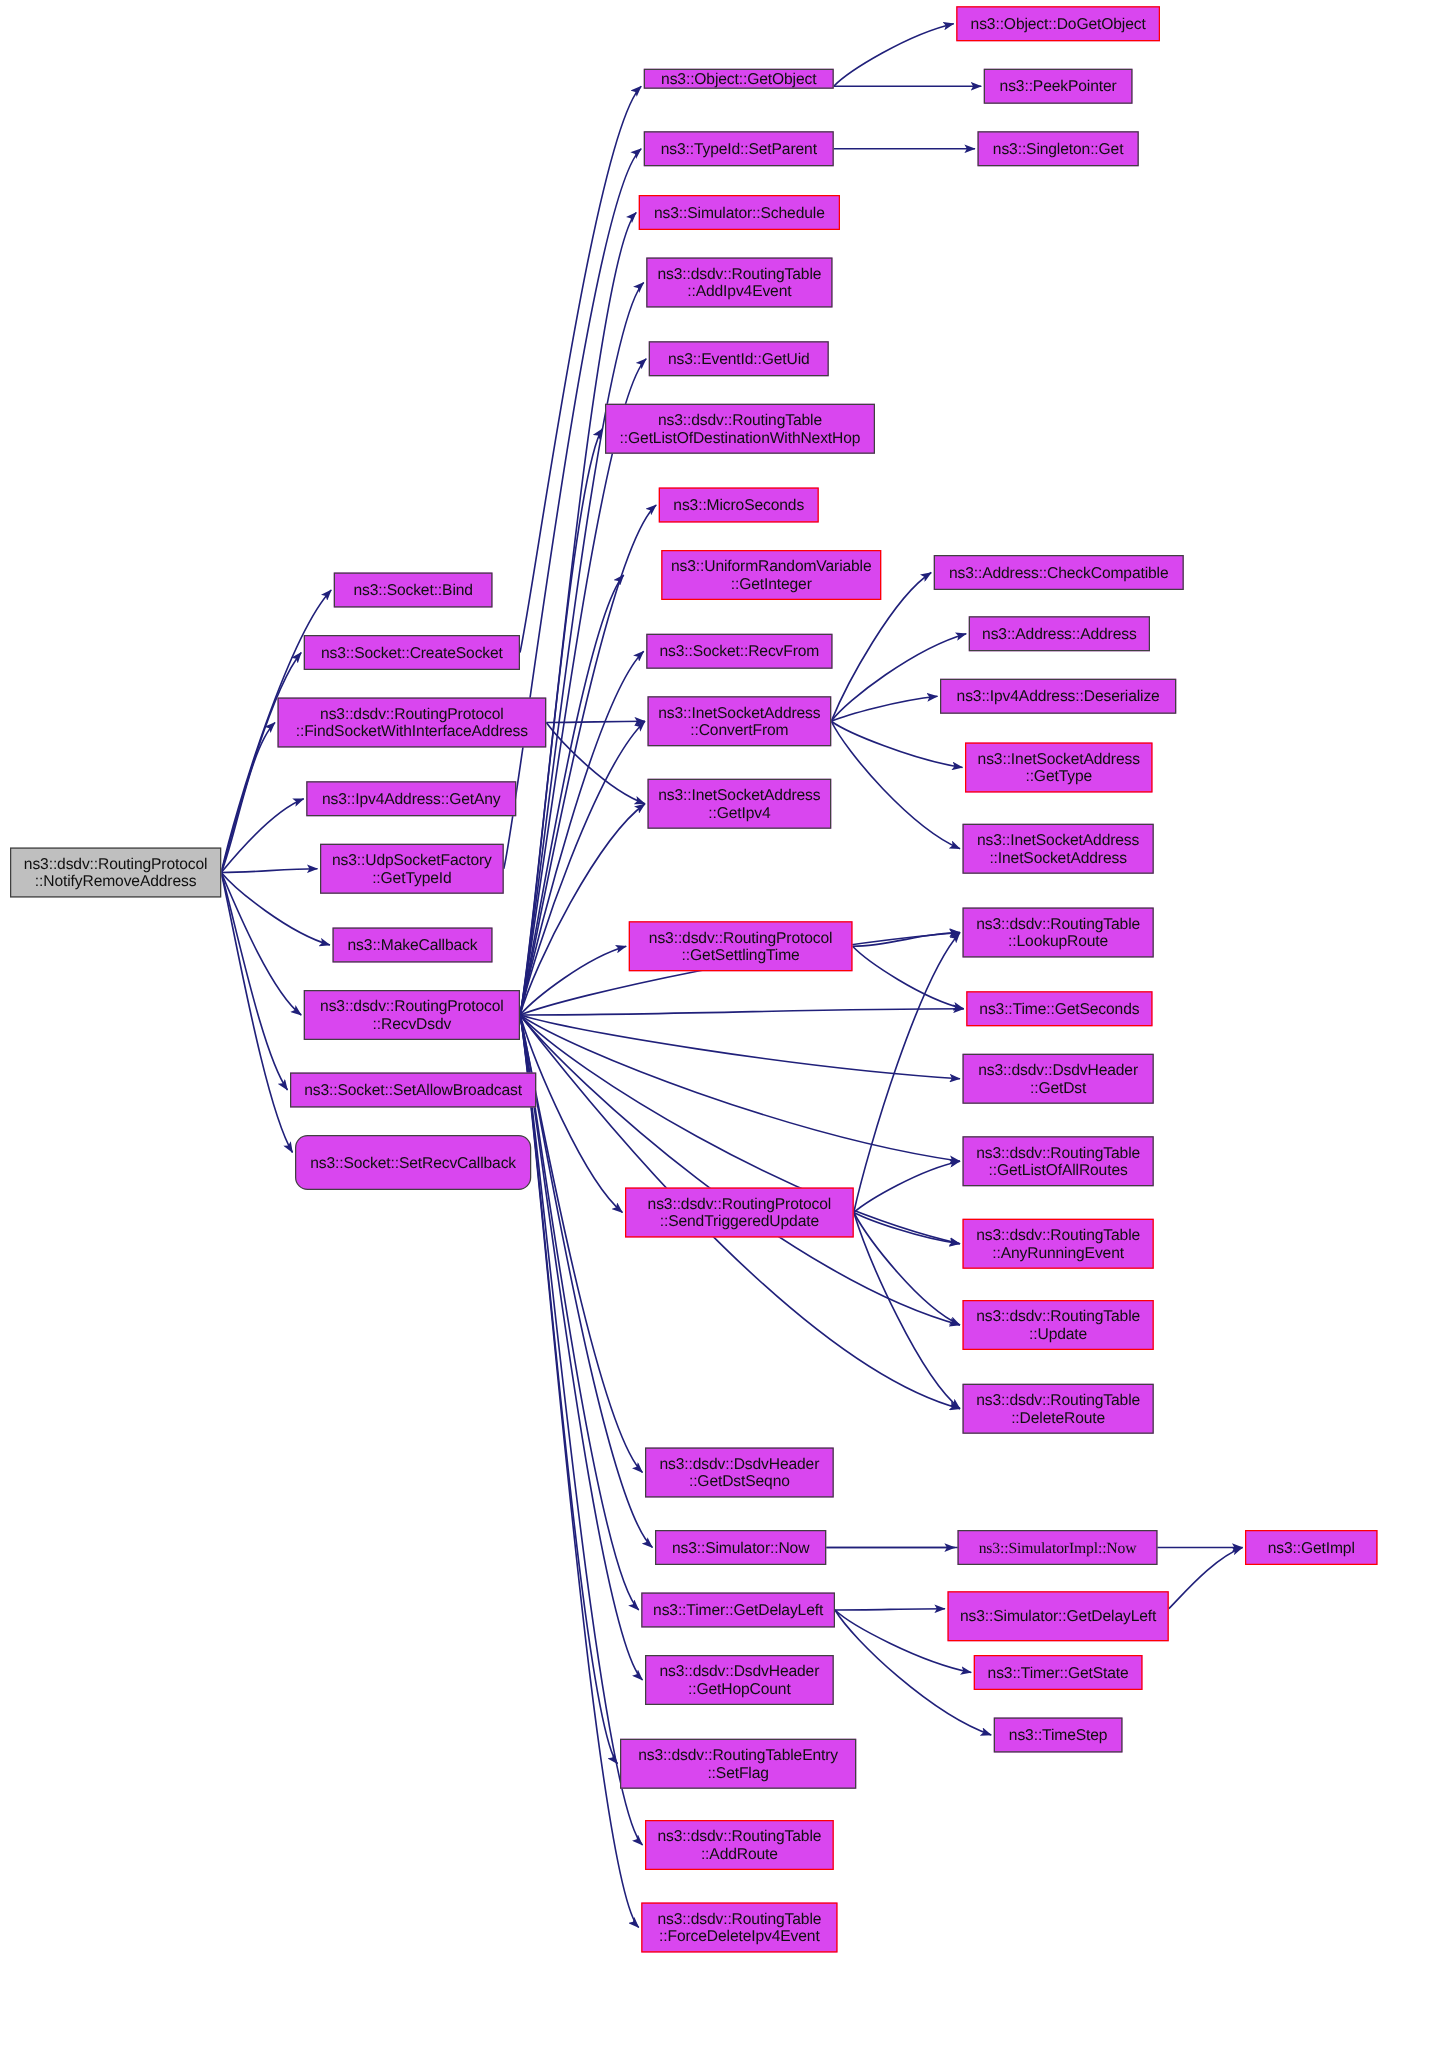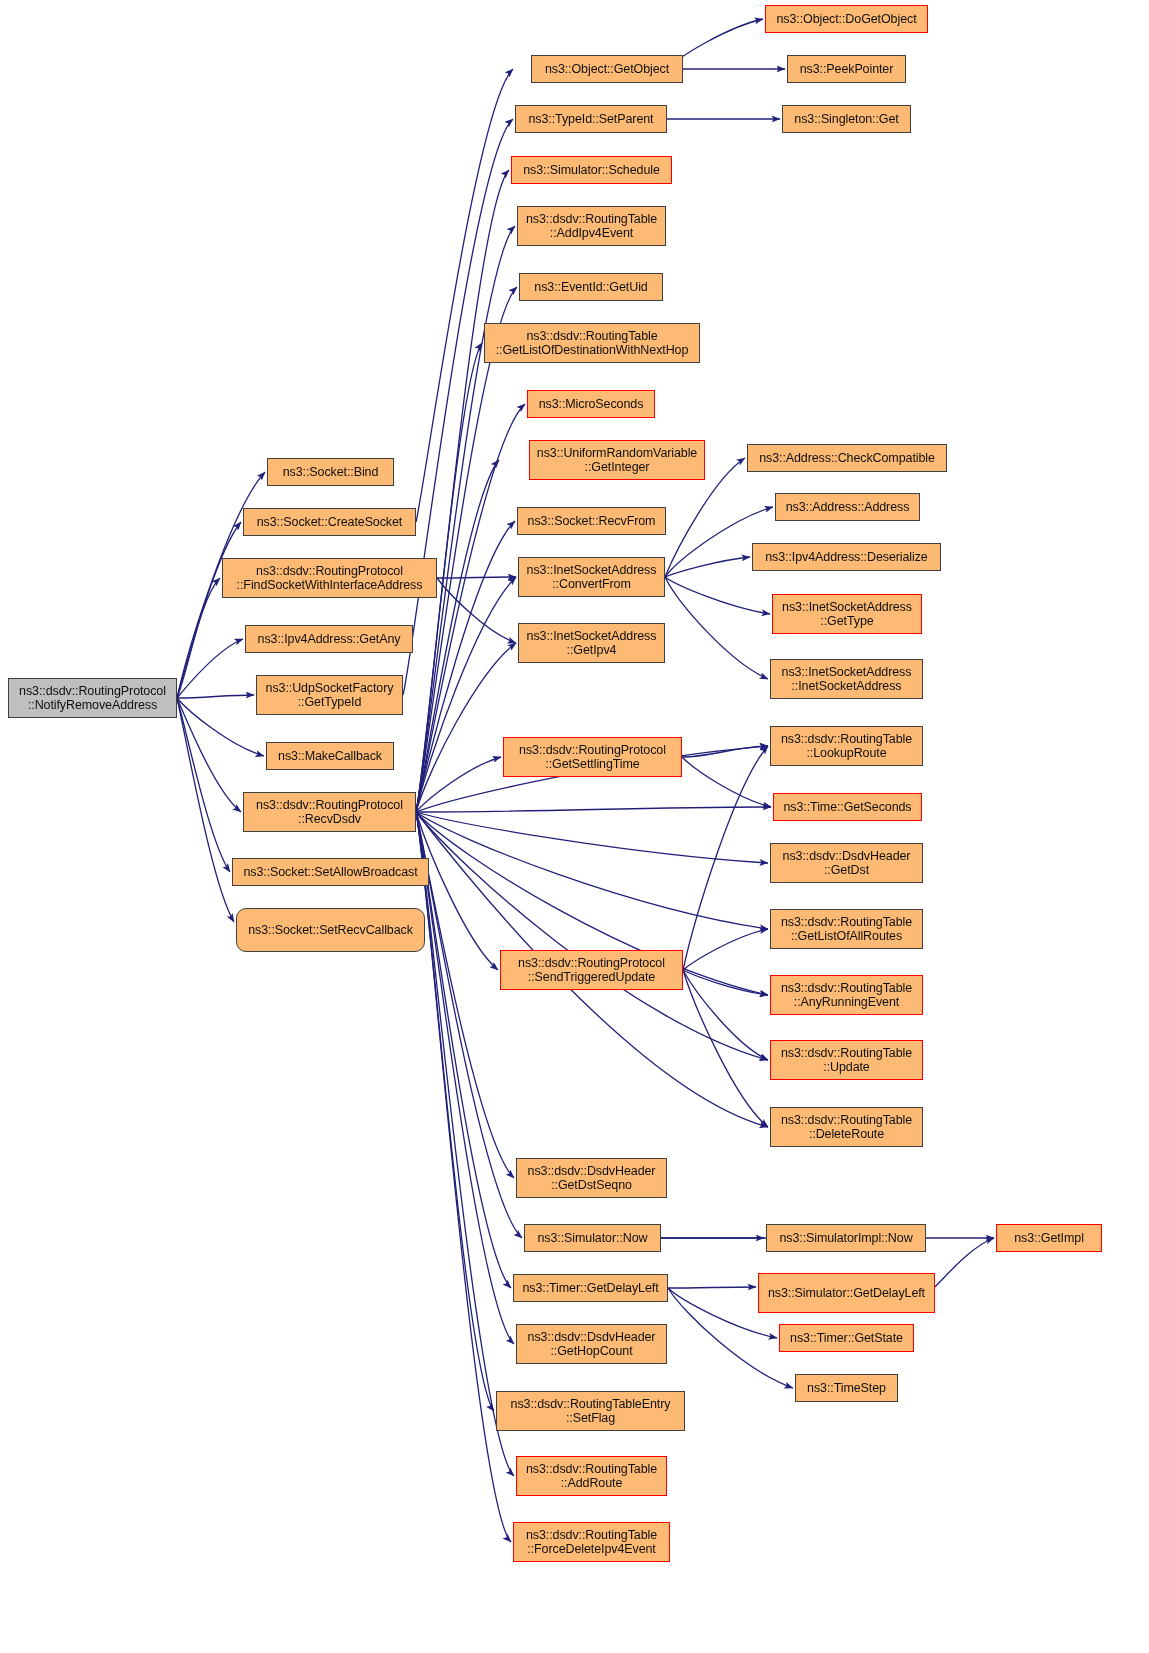--- a/index.html
+++ b/index.html
@@ -23,21 +23,21 @@
     height: 1653px;
     pointer-events: none;
   }
   .node {
     position: absolute;
     box-sizing: border-box;
     display: flex;
     align-items: center;
     justify-content: center;
     text-align: center;
-    background: #fdba74;
+    background: #d946ef;
     border: 1px solid #404040;
     font-size: 12.5px;
     line-height: 14px;
     color: #101010;
     letter-spacing: -0.1px;
     white-space: pre-line;
     padding: 1px 3px;
   }
   .node.red {
     border-color: #ff0000;
@@ -124,21 +124,21 @@
     <div class="node" style="left: 222px; top: 558px; width: 215px; height: 40px;">ns3::dsdv::RoutingProtocol
 ::FindSocketWithInterfaceAddress</div>
     <div class="node" style="left: 245px; top: 625px; width: 168px; height: 28px;">ns3::Ipv4Address::GetAny</div>
     <div class="node" style="left: 256px; top: 675px; width: 147px; height: 40px;">ns3::UdpSocketFactory
 ::GetTypeId</div>
     <div class="node" style="left: 266px; top: 742px; width: 128px; height: 28px;">ns3::MakeCallback</div>
     <div class="node" style="left: 243px; top: 792px; width: 173px; height: 40px;">ns3::dsdv::RoutingProtocol
 ::RecvDsdv</div>
     <div class="node" style="left: 232px; top: 858px; width: 197px; height: 28px;">ns3::Socket::SetAllowBroadcast</div>
     <div class="node" style="left: 236px; top: 908px; width: 189px; height: 44px; border-radius: 10px;">ns3::Socket::SetRecvCallback</div>
-    <div class="node" style="left: 515px; top: 55px; width: 152px; height: 28px; margin-left: 16px;">ns3::Object::GetObject</div>
+    <div class="node" style="left: 515px; top: 55px; width: 152px; height: 16px;">ns3::Object::GetObject</div>
     <div class="node" style="left: 515px; top: 105px; width: 152px; height: 28px;">ns3::TypeId::SetParent</div>
     <div class="node red" style="left: 511px; top: 156px; width: 161px; height: 28px;">ns3::Simulator::Schedule</div>
     <div class="node" style="left: 517px; top: 206px; width: 149px; height: 40px;">ns3::dsdv::RoutingTable
 ::AddIpv4Event</div>
     <div class="node" style="left: 519px; top: 273px; width: 144px; height: 28px;">ns3::EventId::GetUid</div>
     <div class="node" style="left: 484px; top: 323px; width: 216px; height: 40px;">ns3::dsdv::RoutingTable
 ::GetListOfDestinationWithNextHop</div>
     <div class="node red" style="left: 527px; top: 390px; width: 128px; height: 28px;">ns3::MicroSeconds</div>
     <div class="node red" style="left: 501px; top: 440px; width: 176px; height: 40px; margin-left: 28px;">ns3::UniformRandomVariable
 ::GetInteger</div>
@@ -179,18 +179,18 @@
     <div class="node" style="left: 770px; top: 843px; width: 153px; height: 40px;">ns3::dsdv::DsdvHeader
 ::GetDst</div>
     <div class="node" style="left: 770px; top: 909px; width: 153px; height: 40px;">ns3::dsdv::RoutingTable
 ::GetListOfAllRoutes</div>
     <div class="node red" style="left: 770px; top: 975px; width: 153px; height: 40px;">ns3::dsdv::RoutingTable
 ::AnyRunningEvent</div>
     <div class="node red" style="left: 770px; top: 1040px; width: 153px; height: 40px;">ns3::dsdv::RoutingTable
 ::Update</div>
     <div class="node" style="left: 770px; top: 1107px; width: 153px; height: 40px;">ns3::dsdv::RoutingTable
 ::DeleteRoute</div>
-    <div class="node" style="left: 766px; top: 1224px; width: 160px; height: 28px;">ns3::SimulatorImpl::Now</div>
+    <div class="node" style="left: 766px; top: 1224px; width: 160px; height: 28px; font-family: Liberation Serif, serif;">ns3::SimulatorImpl::Now</div>
     <div class="node red" style="left: 758px; top: 1273px; width: 177px; height: 40px;">ns3::Simulator::GetDelayLeft</div>
     <div class="node red" style="left: 779px; top: 1324px; width: 135px; height: 28px;">ns3::Timer::GetState</div>
     <div class="node" style="left: 795px; top: 1374px; width: 103px; height: 28px;">ns3::TimeStep</div>
     <div class="node red" style="left: 996px; top: 1224px; width: 106px; height: 28px;">ns3::GetImpl</div>
   </div>
 
 </body></html>

